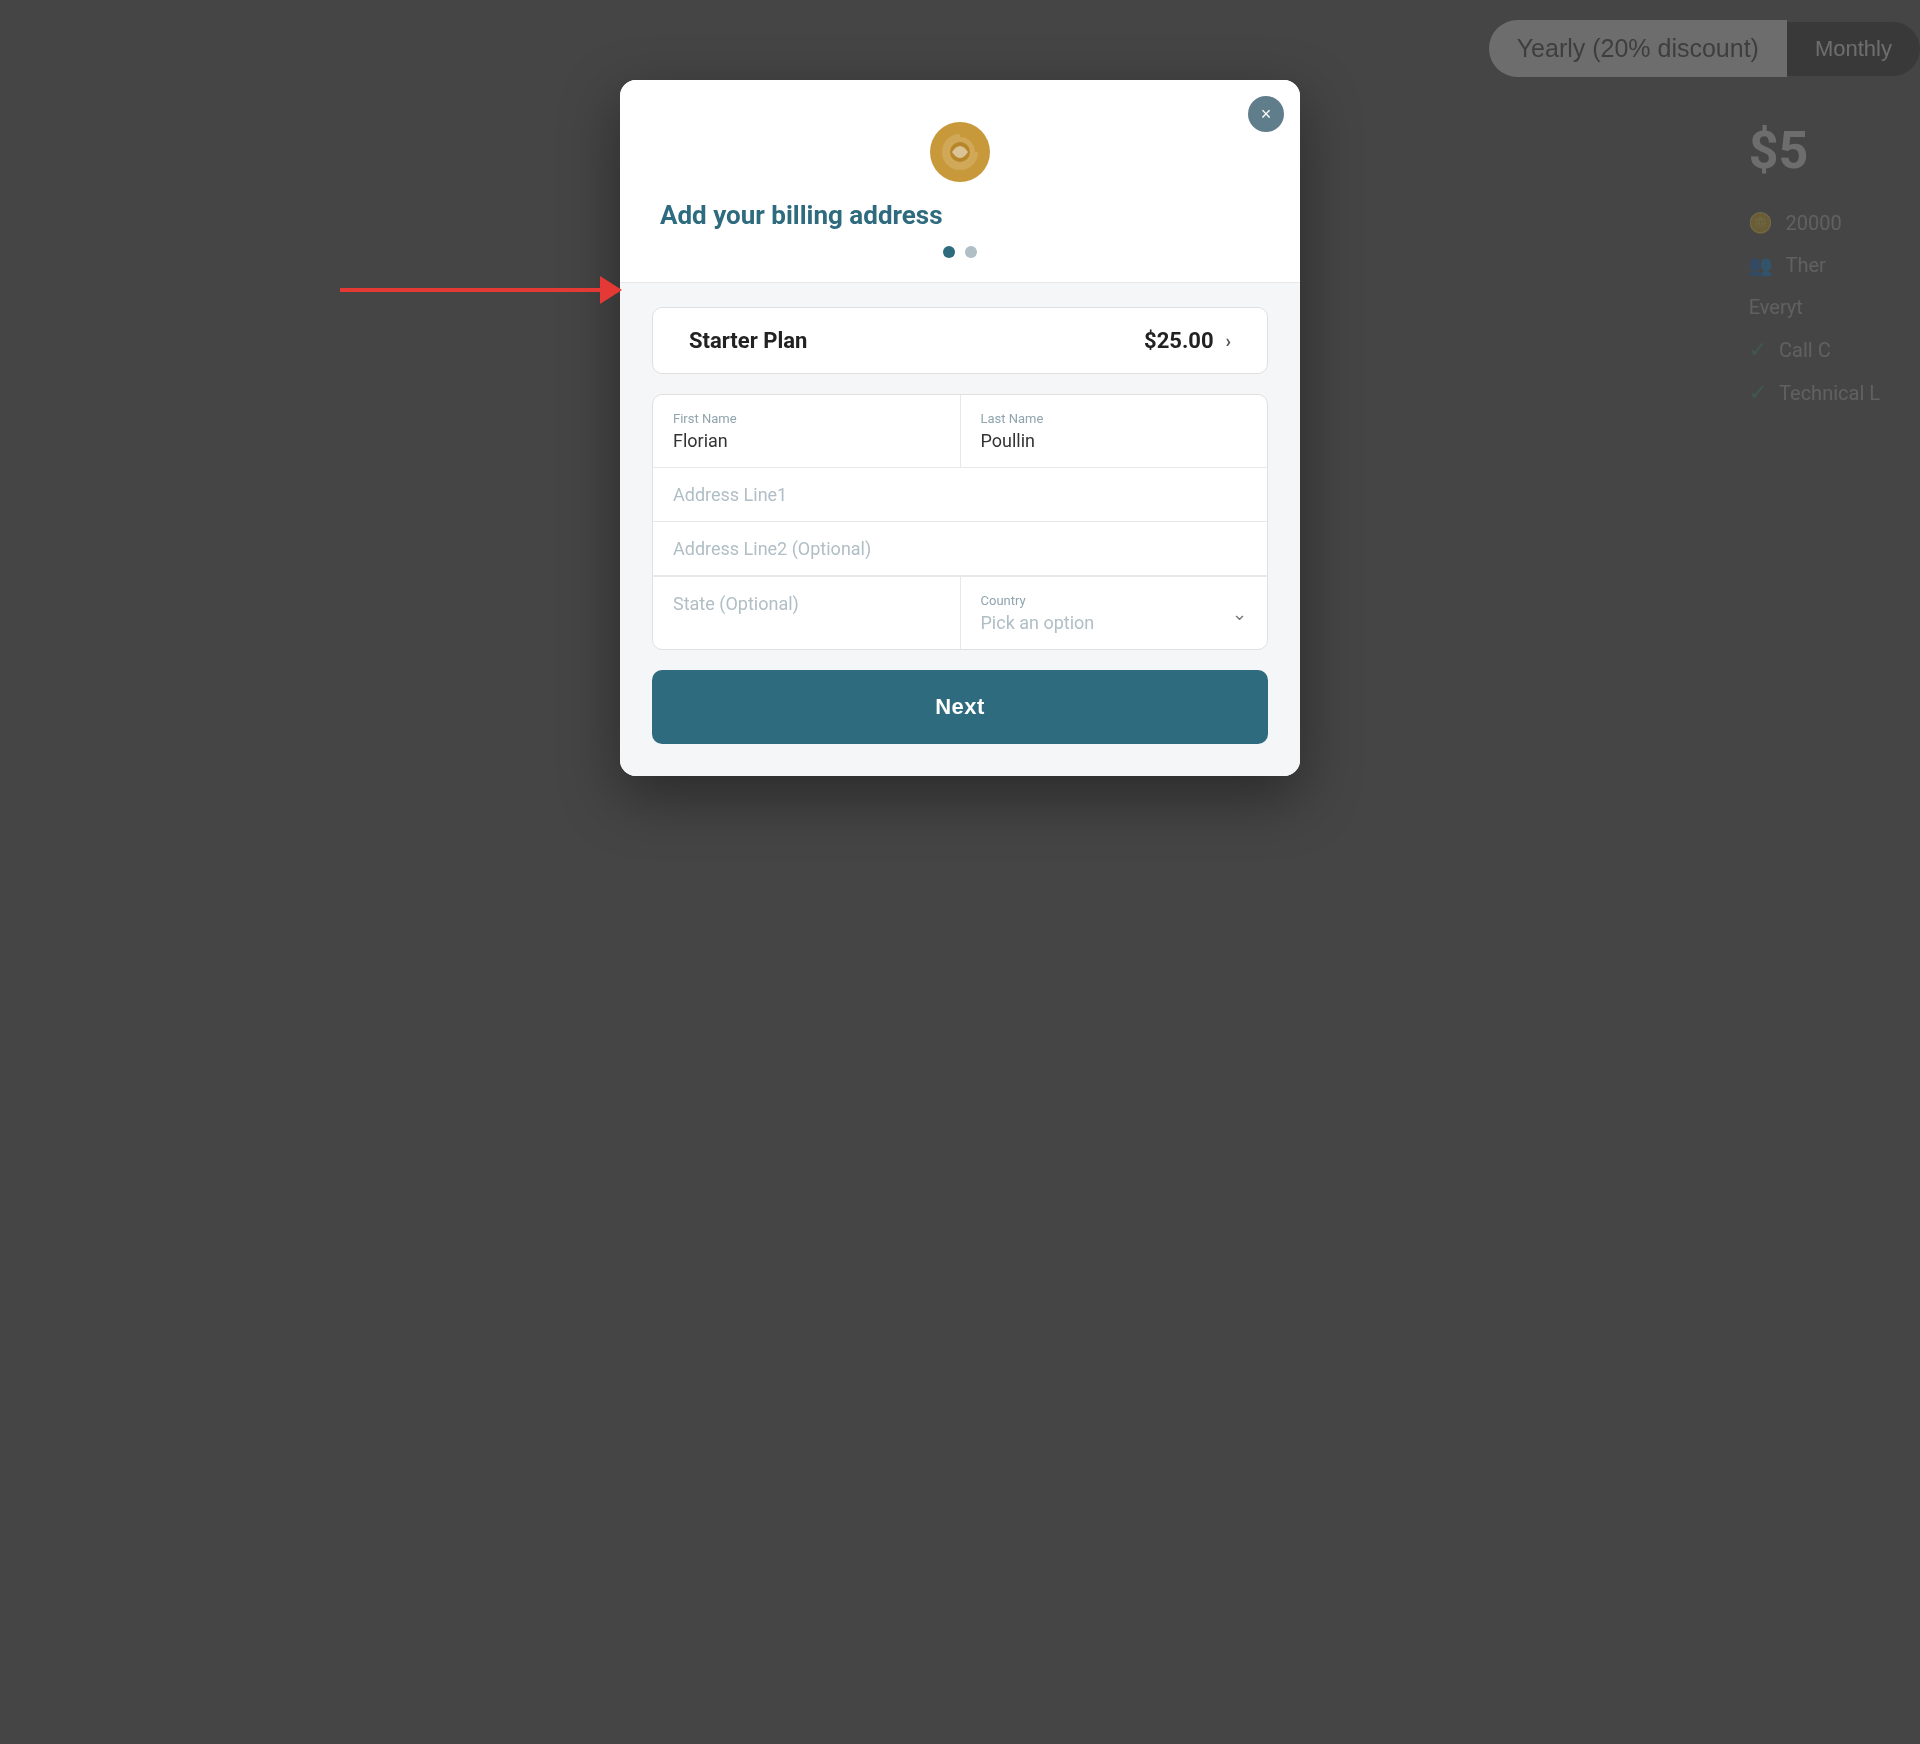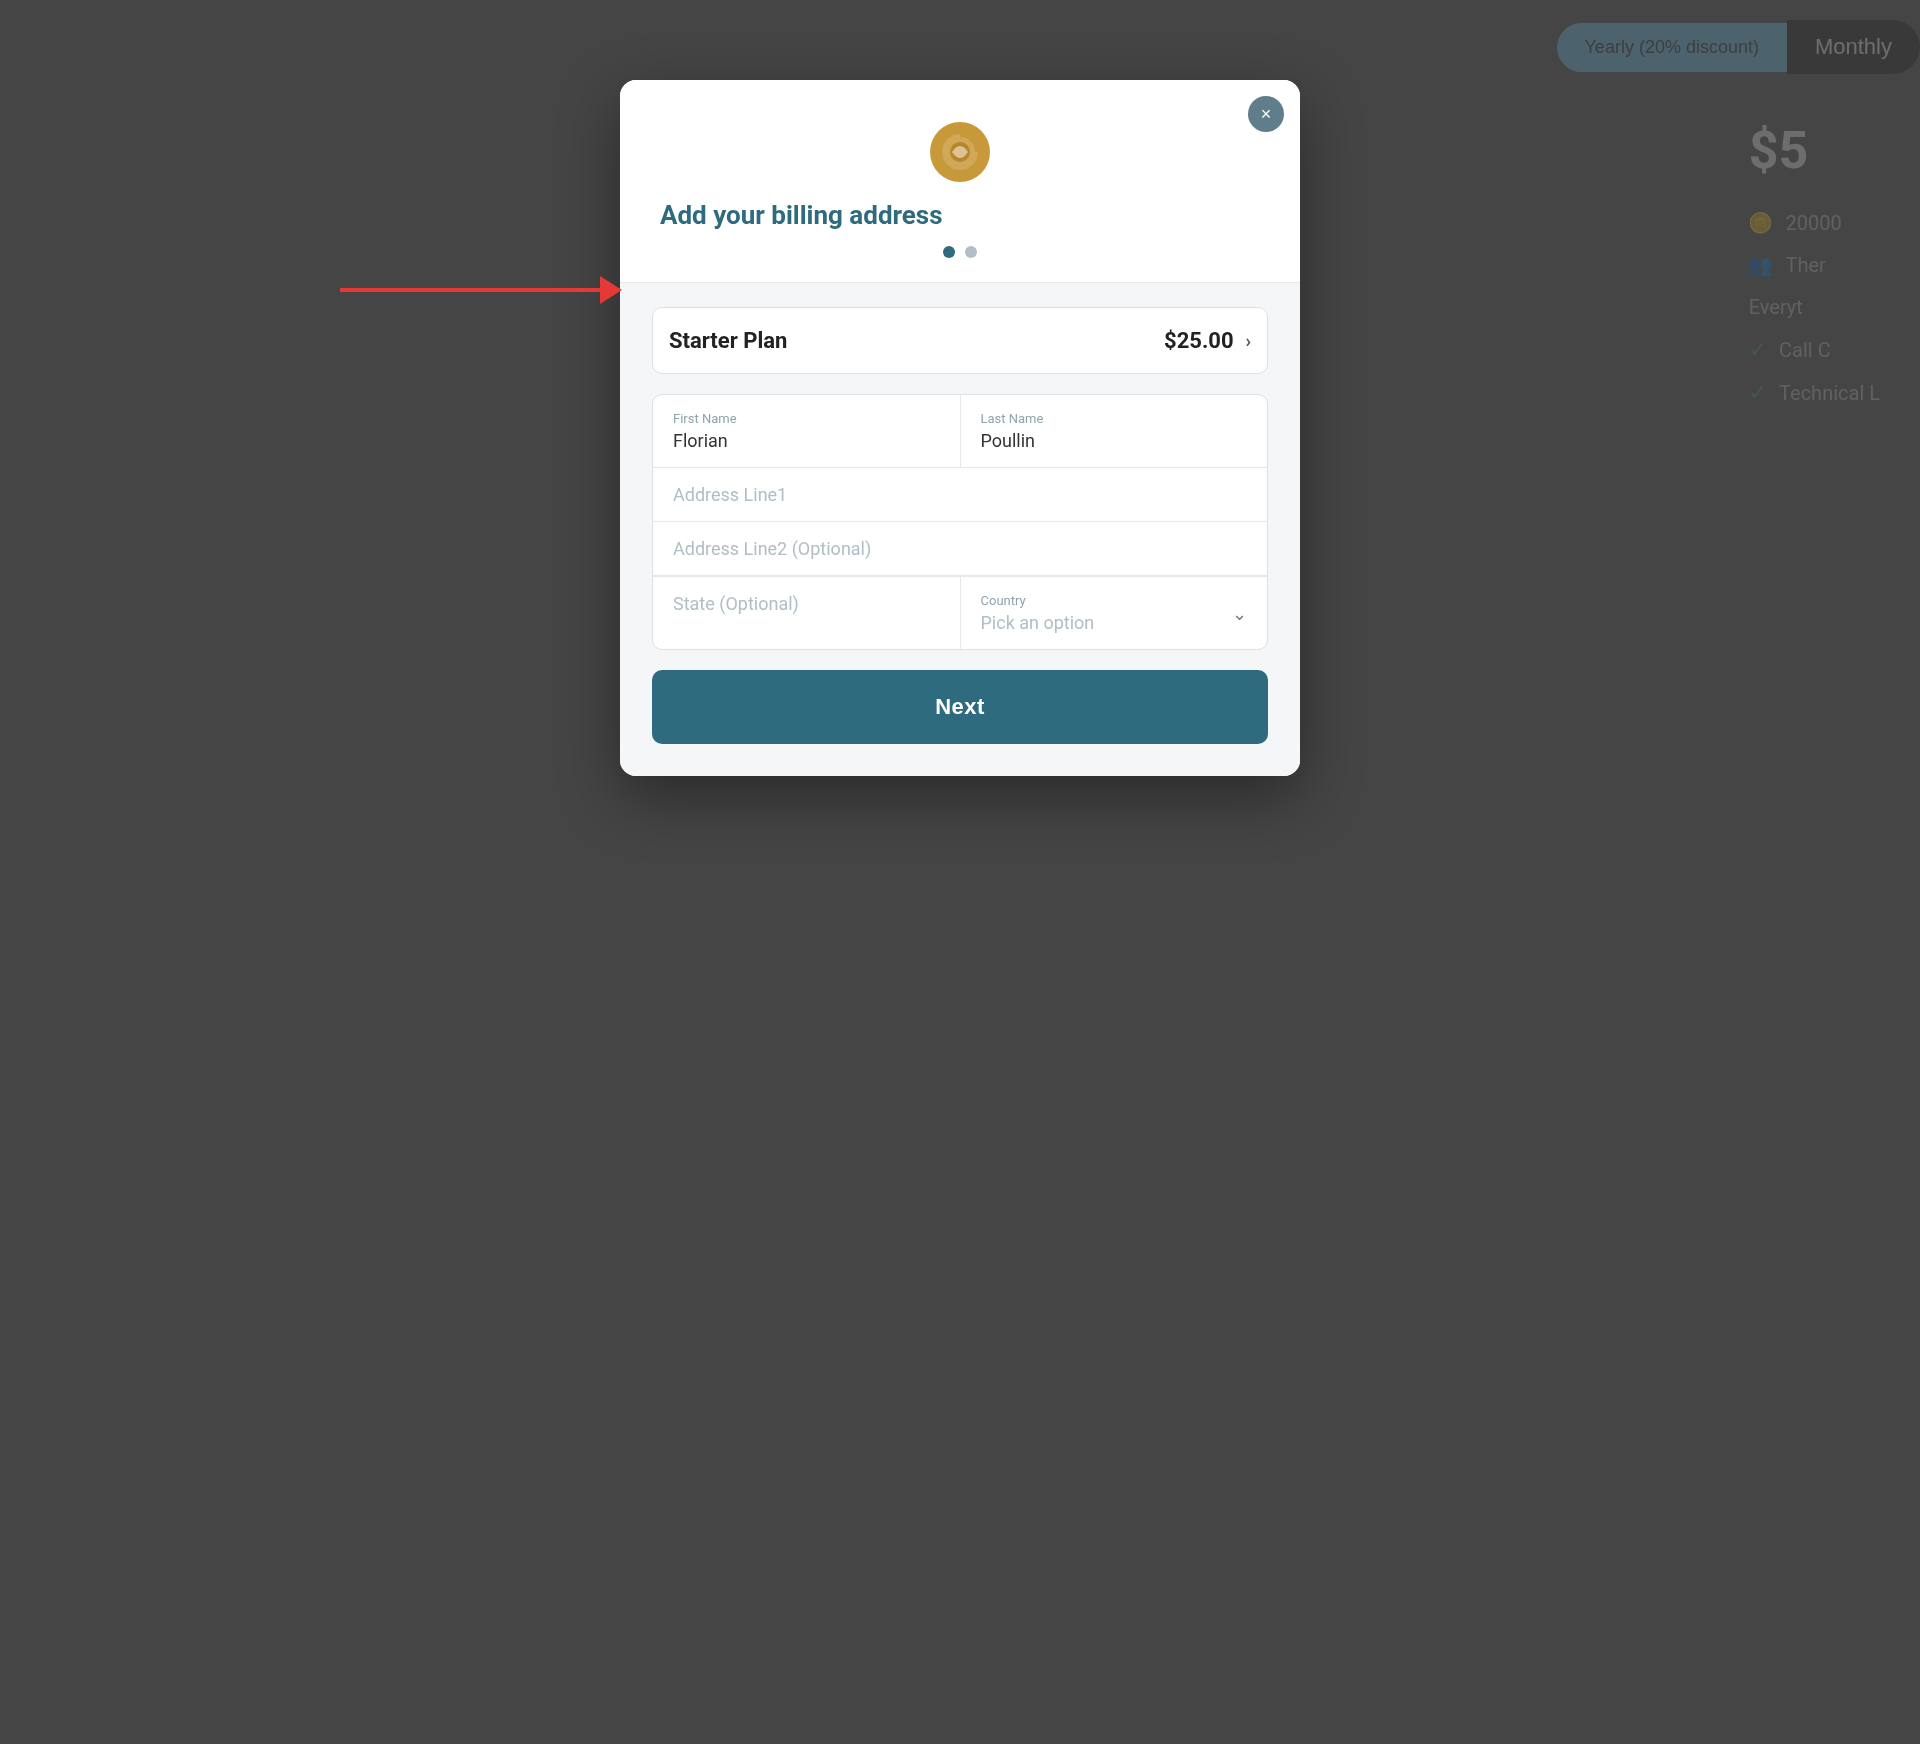--- a/index.html
+++ b/index.html
@@ -24,25 +24,25 @@
     .top-right-controls {
       position: absolute;
       top: 20px;
       right: 0;
       display: flex;
       align-items: center;
       gap: 0;
     }
 
     .yearly-btn {
-      background: #7dd3fc;
+      background: #ffffff;
       border: none;
       padding: 14px 28px;
       border-radius: 30px 0 0 30px;
-      font-size: 18px;
+      font-size: 25px;
       color: #444;
       cursor: pointer;
     }
 
     .monthly-btn {
       background: #333;
       border: none;
       padding: 14px 28px;
       border-radius: 0 30px 30px 0;
       font-size: 22px;
@@ -175,21 +175,21 @@
     .modal-body {
       background: #f4f6f8;
       padding: 24px 32px 32px;
     }
 
     
     .plan-row {
       background: #fff;
       border: 1px solid #e0e0e0;
       border-radius: 10px;
-      padding: 20px 16px;
+      padding: 20px 36px;
       display: flex;
       align-items: center;
       justify-content: space-between;
       margin-bottom: 20px;
       cursor: pointer;
     }
 
     .plan-name {
       font-size: 22px;
       font-weight: 700;

